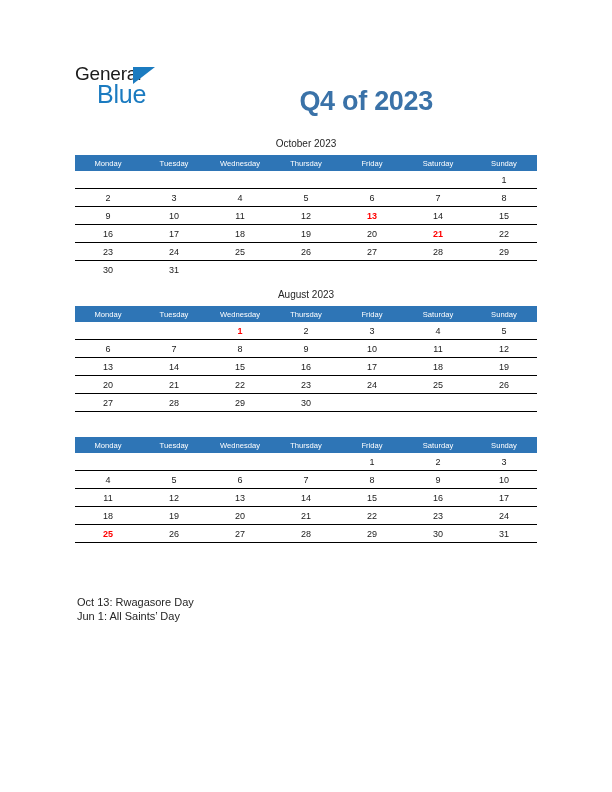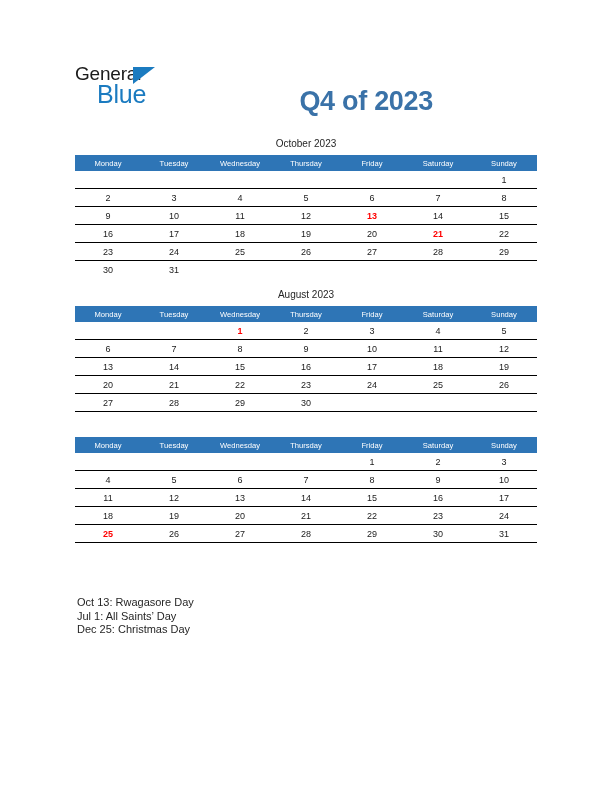--- a/index.html
+++ b/index.html
@@ -365,15 +365,14 @@
           <td>29</td>
           <td>30</td>
           <td>31</td>
         </tr>
       </tbody>
   </table>
 </div>
 
 <div class="legend">
     <div class="legend-item">Oct 13: Rwagasore Day</div>
-    <div class="legend-item">Jul 1: All Saints’ Day</div>
-    <div class="legend-item">Dec 25: Christmas Day</div>
+    <div class="legend-item">Jun 1: All Saints’ Day</div>
   </div>
 
 </body></html>

